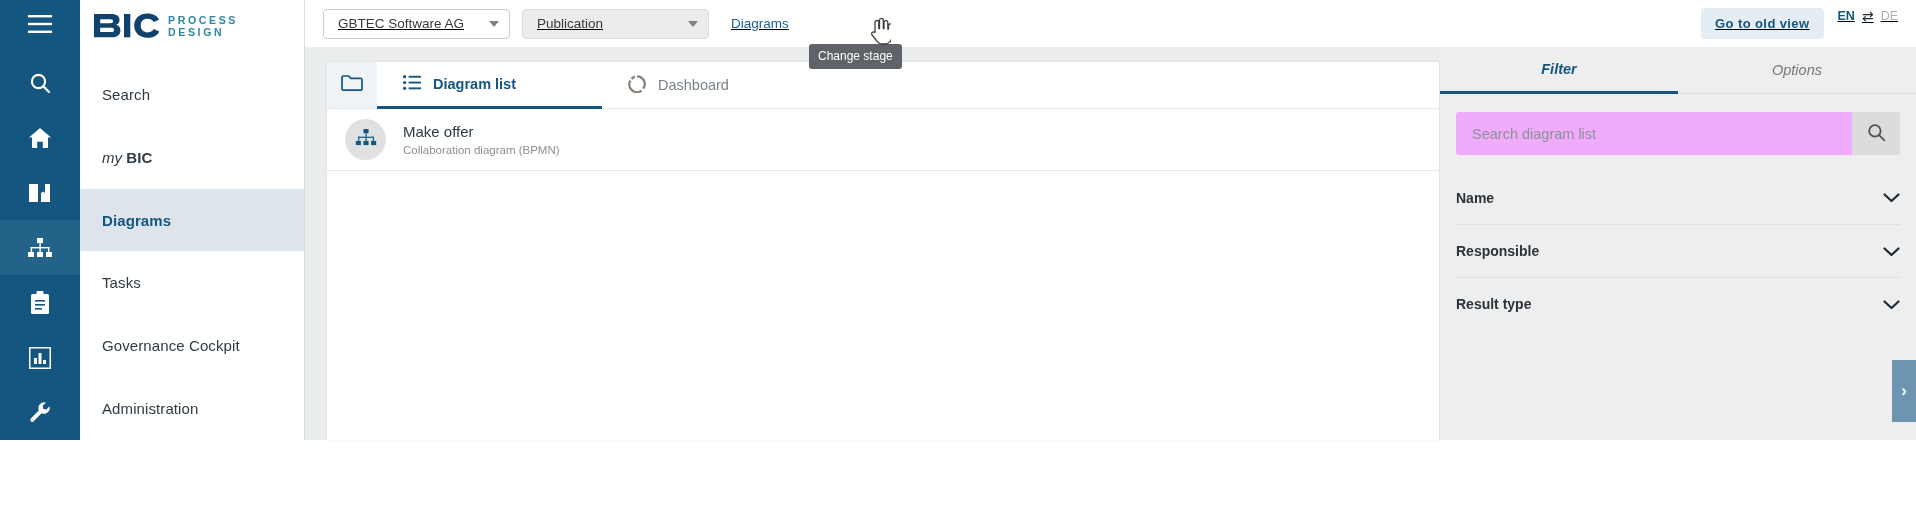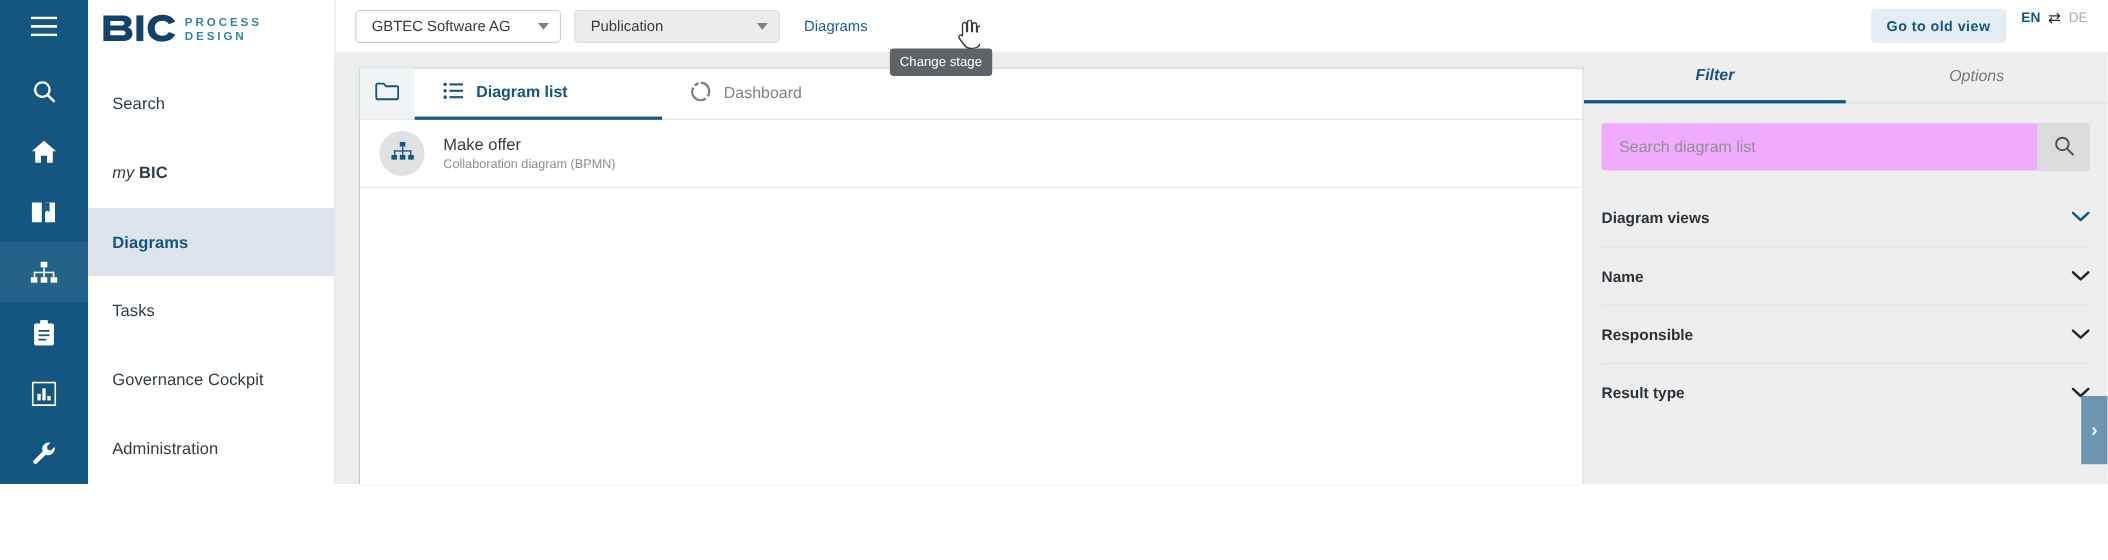--- a/index.html
+++ b/index.html
@@ -63,21 +63,21 @@
 
   
   .stage { flex: 1 1 auto; display: flex; flex-direction: column; min-width: 0; position:relative; }
 
   
   .topbar {
     height: 47px; flex: 0 0 47px;
     background: #ffffff;
     display: flex; align-items: center;
     padding: 0 18px 0 18px;
-    position: relative; z-index: 20;
+    position: relative; z-index: 20; text-decoration: underline;
   }
   .select {
     height: 30px;
     border: 1px solid #c7ccd1;
     border-radius: 4px;
     background: #fff;
     display: flex; align-items: center;
     padding: 0 10px 0 14px;
     font-size: 13.5px; color: #333a41;
     cursor: pointer;
@@ -139,21 +139,21 @@
   .content-wrap {
     flex: 1 1 auto; min-width: 0;
     padding: 15px 0 0 22px;
     display: flex;
   }
   .panel {
     flex: 1 1 auto; min-width: 0;
     display: flex; flex-direction: column;
     border-right: 1px solid #e1e2e3;
     box-shadow: 0 0 3px rgba(0,0,0,.09);
-    background: #14532d;
+    background: #c4b5fd;
   }
   .tabbar { height: 47px; flex:0 0 47px; display:flex; align-items:stretch; background:#fff; }
   .tab-folder {
     width: 50px; flex:0 0 50px;
     background:#f1f4f6;
     display:flex; align-items:center; justify-content:center;
     border-bottom: 1px solid #e3e5e7;
     cursor:pointer;
   }
   .tab {
@@ -509,28 +509,20 @@
                   <circle cx="7.9" cy="7.9" r="5.7"></circle>
                       <line x1="12.1" y1="12.1" x2="17.4" y2="17.4" stroke-linecap="round"></line>
                 </g>
                   </svg>
               </span>
             </button>
           </div>
         </div>
 
         <div class="accordion">
-          <div class="acc-row accent">
-            <span>Diagram views</span>
-            <span class="chev">
-              <svg width="17" height="10" viewBox="0 0 17 10">
-                  <polyline points="1.5,1.5 8.5,8 15.5,1.5" fill="none" stroke="#14567f" stroke-width="2.2" stroke-linecap="round" stroke-linejoin="round"></polyline>
-                </svg>
-            </span>
-          </div>
           <div class="acc-row">
             <span>Name</span>
             <span class="chev">
               <svg width="17" height="10" viewBox="0 0 17 10">
                   <polyline points="1.5,1.5 8.5,8 15.5,1.5" fill="none" stroke="#1b2a36" stroke-width="2.2" stroke-linecap="round" stroke-linejoin="round"></polyline>
                 </svg>
             </span>
           </div>
           <div class="acc-row">
             <span>Responsible</span>

